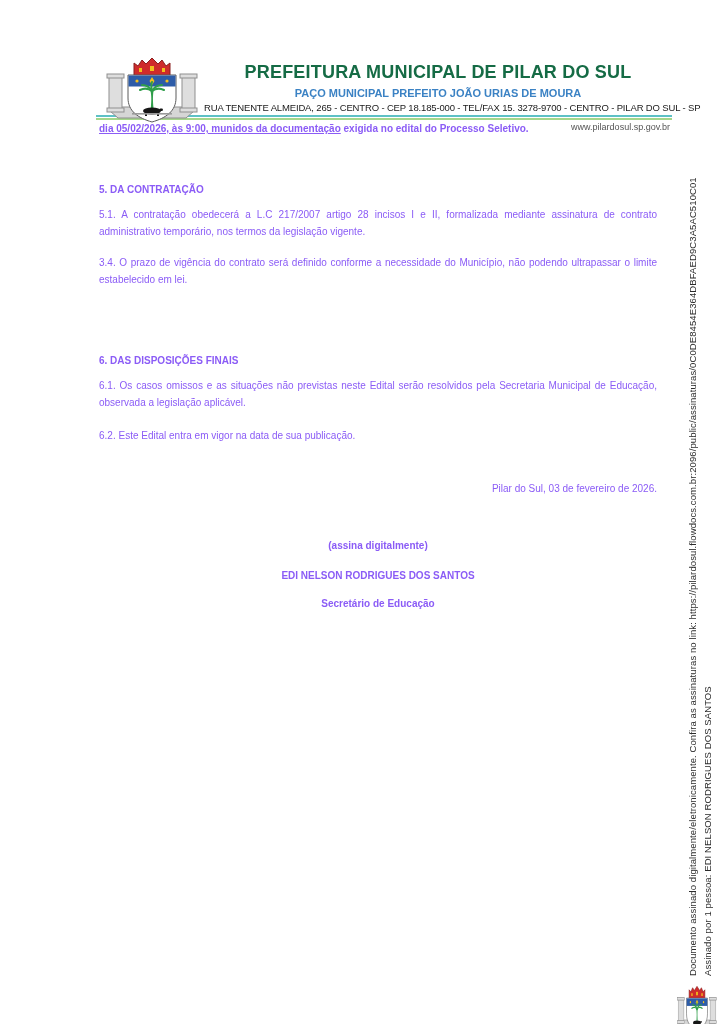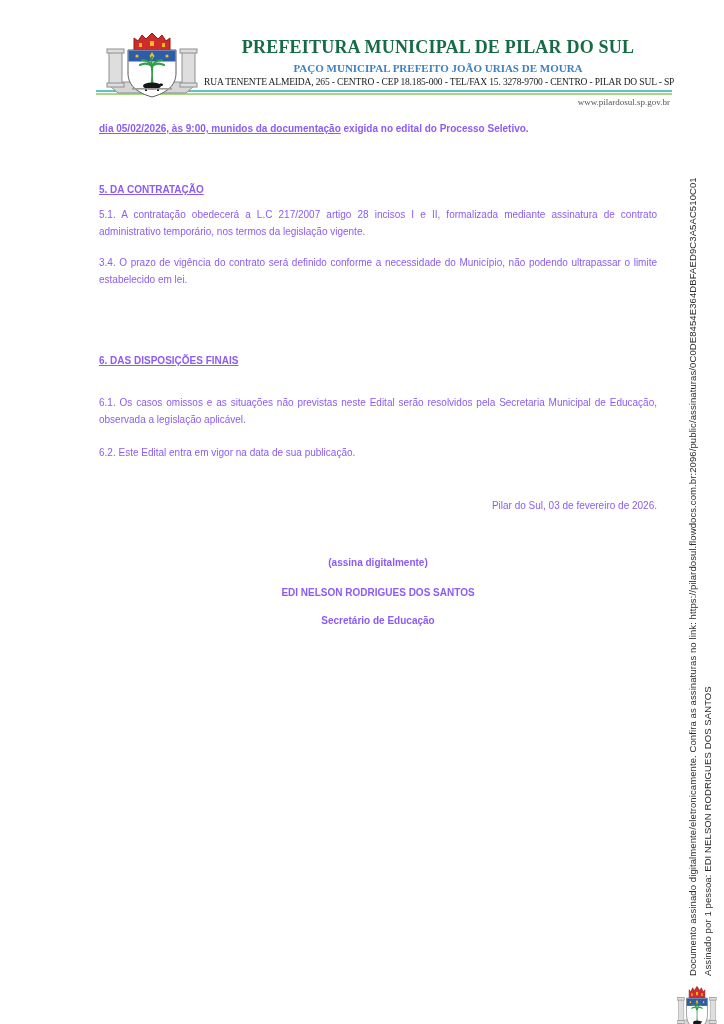--- a/index.html
+++ b/index.html
@@ -8,21 +8,21 @@
     position: relative;
     width: 724px;
     height: 1024px;
     background: #ffffff;
     overflow: hidden;
     font-family: "Liberation Sans", sans-serif;
     color: #1a1a1a;
   }
 
   
-  .letterhead { position: absolute; left: 96px; top: 29px; width: 576px; height: 80px; font-family: Liberation Serif, serif; }
+  .letterhead { position: absolute; left: 96px; top: 54px; width: 576px; height: 80px; }
   .logo-header { position: absolute; left: 8px; top: 2px; width: 96px; height: 70px; z-index: 2; }
   .head-text { position: absolute; left: 108px; top: 0; width: 468px; text-align: center; }
   .title {
     position: absolute; left: 0; top: 8px; width: 468px;
     font-size: 18px; font-weight: bold; color: #156b45;
     letter-spacing: 0.2px; white-space: nowrap; text-align: center;
   }
   .subtitle {
     position: absolute; left: 0; top: 33px; width: 468px;
     font-size: 11px; font-weight: bold; color: #3b82c4; text-align: center;
@@ -43,26 +43,26 @@
 
   
   .content {
     position: absolute; left: 99px; top: 120px; width: 558px;
     font-size: 10px; line-height: 17px; color: #8b5cf6;
   }
   .p { text-align: justify; }
   .intro { font-weight: bold; width: 554px; }
   .intro .u { text-decoration: underline; }
   .num { font-weight: normal; }
-  .sec-heading { font-weight: bold; text-decoration: underline; }
+  .sec-heading { font-weight: bold; }
   .mt-h5  { margin-top: 44px; }
   .mt-p51 { margin-top: 8px; }
   .mt-p52 { margin-top: 14px; }
   .mt-h6  { margin-top: 64px; }
-  .mt-p61 { margin-top: 25px; }
+  .mt-p61 { margin-top: 8px; }
   .mt-p62 { margin-top: 16px; }
   .dateline { margin-top: 36px; text-align: right; }
   .sign-note   { margin-top: 40px; text-align: center; font-weight: bold; }
   .signer-name { margin-top: 13px; text-align: center; font-weight: bold; }
   .signer-role { margin-top: 11px; text-align: center; font-weight: bold; }
 
   
   .vert {
     position: absolute;
     transform: rotate(-90deg);

